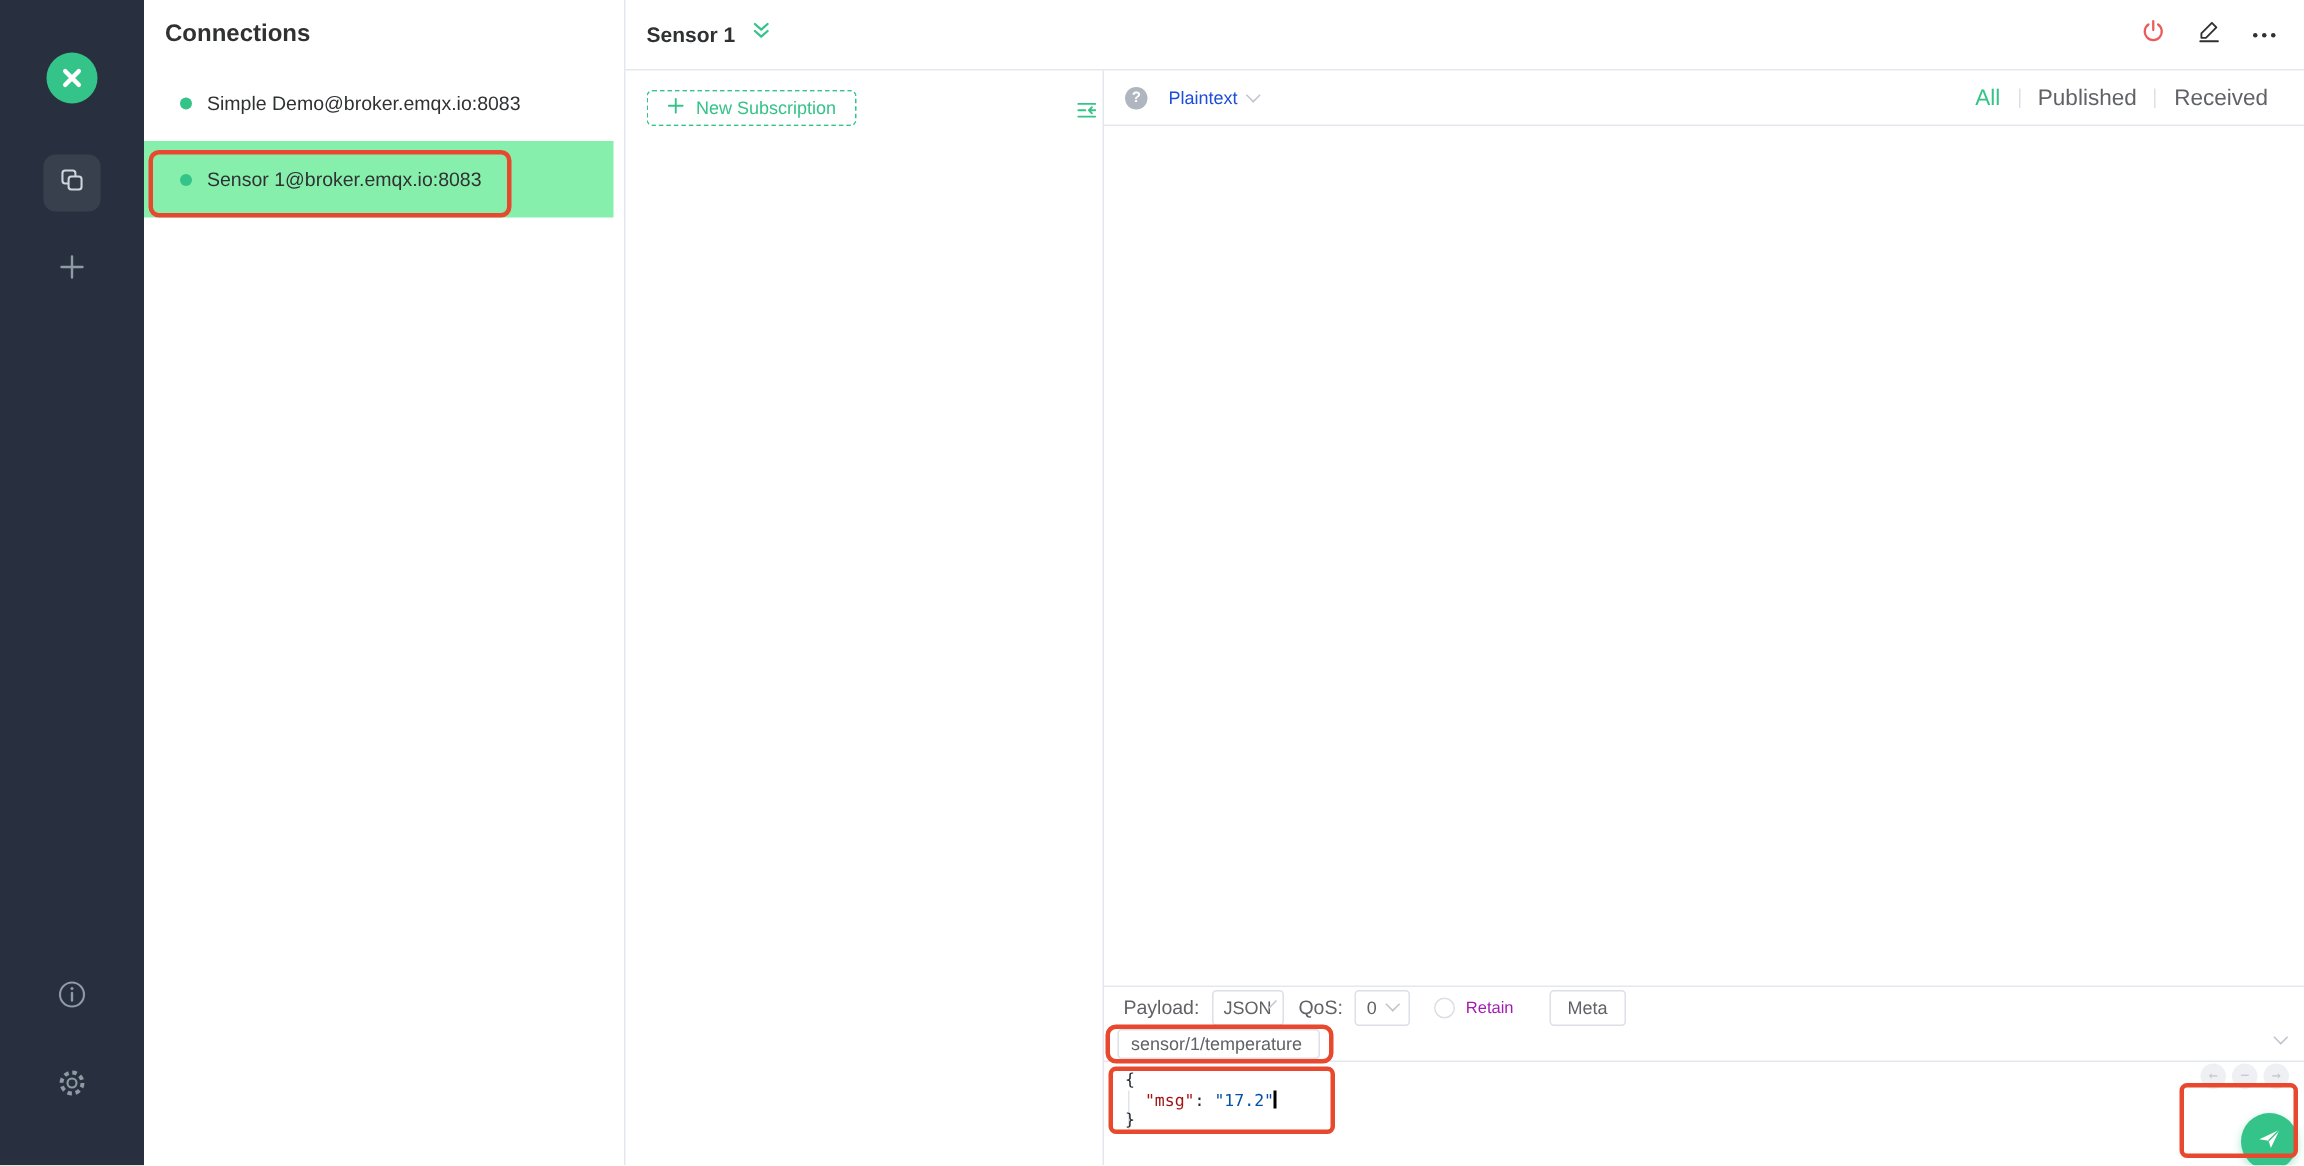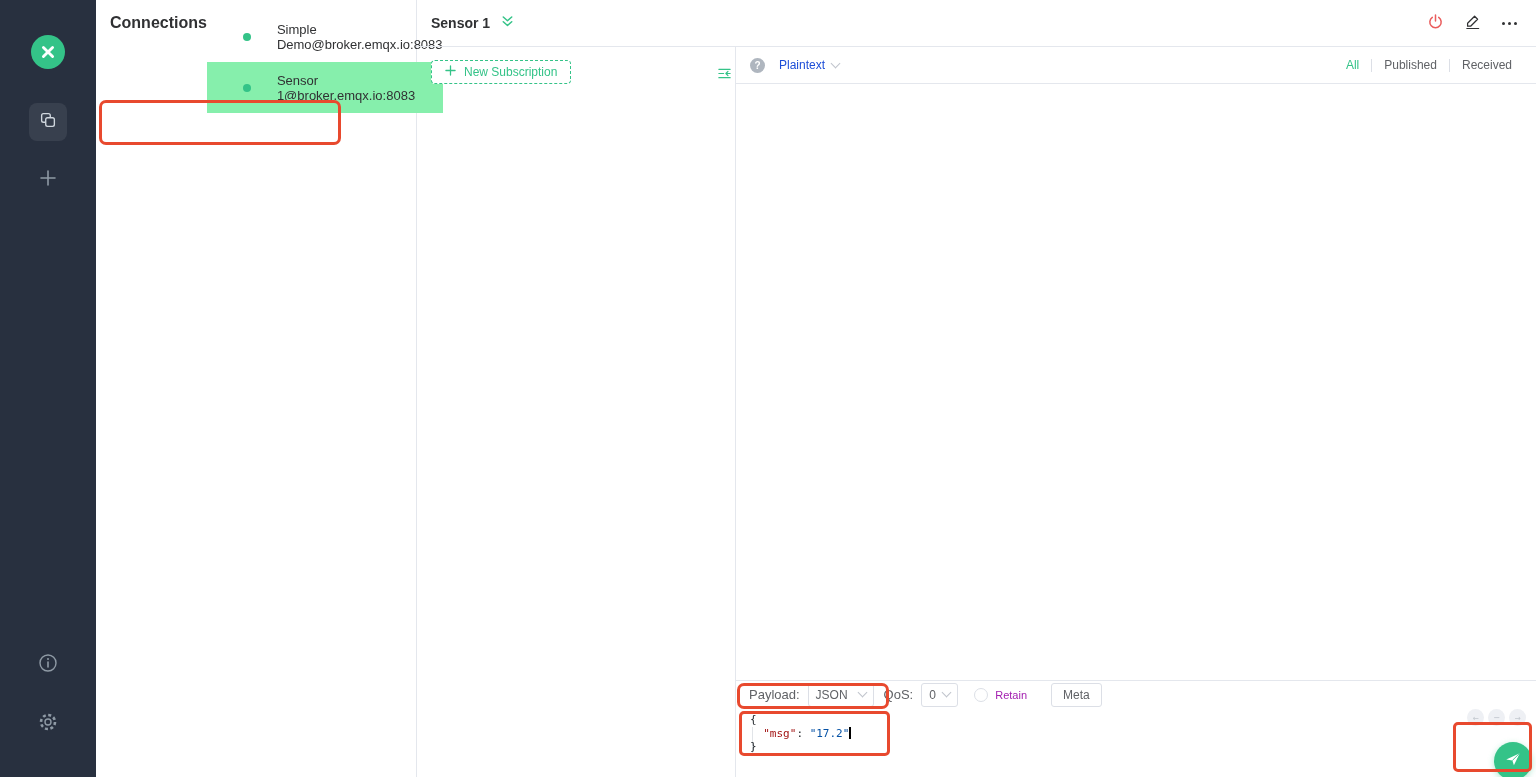--- a/index.html
+++ b/index.html
@@ -14,24 +14,24 @@
   .navbtn { width:38px; height:38px; border-radius:8px; display:flex; align-items:center; justify-content:center;
             margin-top:34px; cursor:pointer; }
   .navbtn.active { background:rgba(255,255,255,0.08); }
   .plusbtn { margin-top:20px; width:38px; height:38px; display:flex; align-items:center; justify-content:center; cursor:pointer; }
   .side-spacer { flex:1; }
   .sidebtn { width:38px; height:24px; display:flex; align-items:center; justify-content:center; cursor:pointer; }
   .sidebtn.info { margin-bottom:35px; }
   .sidebtn.gear { margin-bottom:41px; }
 
   
-  .conn-panel { width:321px; flex-shrink:0; background:#fff; border-right:1px solid #e4e7ed; display:flex; flex-direction:row; }
+  .conn-panel { width:321px; flex-shrink:0; background:#fff; border-right:1px solid #e4e7ed; display:flex; flex-direction:column; }
   .conn-title { font-size:16px; font-weight:bold; color:#303133; padding:14px 0 0 14px; }
   .conn-list { margin-top:11px; }
-  .conn-item { height:51px; display:flex; align-items:center; padding-left:36px; gap:26px;
+  .conn-item { height:51px; display:flex; align-items:center; padding-left:24px; gap:10px;
                font-size:13px; color:#303133; cursor:pointer; margin-right:7px; }
   .conn-item.active { background:#86efac; }
   .conn-dot { width:8px; height:8px; border-radius:50%; background:#34c388; flex-shrink:0; }
 
   
   .main { flex:1; min-width:0; display:flex; flex-direction:column; }
   .main-header { height:47px; flex-shrink:0; border-bottom:1px solid #e4e7ed; display:flex; align-items:center;
                  justify-content:space-between; padding:0 14px; }
   .mh-left { display:flex; align-items:center; gap:10px; }
   .mh-title { font-size:14px; font-weight:bold; color:#303133; }
@@ -51,33 +51,33 @@
   
   .msg-panel { flex:1; min-width:0; display:flex; flex-direction:column; }
   .msg-toolbar { height:37px; flex-shrink:0; border-bottom:1px solid #e4e7ed; display:flex; align-items:center; padding:0 12px 0 14px; }
   .qmark { width:15px; height:15px; border-radius:50%; background:#afb6bf; color:#fff; font-size:10px; font-weight:bold;
            display:flex; align-items:center; justify-content:center; cursor:pointer; }
   .fmt { display:flex; align-items:center; gap:7px; margin-left:14px; cursor:pointer; }
   .fmt-label { color:#1d4ed8; font-size:12px; }
   .caret { width:7px; height:7px; border-right:1.3px solid #c0c4cc; border-bottom:1.3px solid #c0c4cc;
            transform:rotate(45deg); margin-top:-4px; }
   .filters { margin-left:auto; display:flex; align-items:center; }
-  .filter { font-size:12px; color:#606266; cursor:pointer; padding:0 12px; }
+  .filter { font-size:15px; color:#606266; cursor:pointer; padding:0 12px; }
   .filter.active { color:#34c388; }
   .fdiv { width:1px; height:13px; background:#dcdfe6; }
 
   .msg-area { flex:1; background:#fff; }
 
   
   .publish { flex-shrink:0; border-top:1px solid #e4e7ed; }
   .payload-row { height:27px; display:flex; align-items:center; padding-left:13px; }
   .p-label { font-size:13px; color:#606266; }
   .sel { height:24px; border:1px solid #dcdfe6; border-radius:3px; display:flex; align-items:center;
          justify-content:space-between; padding:0 7px; font-size:12px; color:#606266; margin-left:8px; cursor:pointer; background:#fff; }
-  .sel.w-json { width:66px; }
+  .sel.w-json { width:48px; }
   .sel.w-qos { width:37px; }
   .qos-label { margin-left:10px; }
   .retain { display:flex; align-items:center; gap:7px; margin-left:16px; cursor:pointer; }
   .radio { width:14px; height:14px; border-radius:50%; border:1px solid #dcdfe6; background:#fff; }
   .retain span { font-size:11px; color:#a21caf; }
   .meta-btn { margin-left:24px; height:24px; padding:0 11px; border:1px solid #dcdfe6; border-radius:3px;
               background:#fff; font-size:12px; color:#606266; cursor:pointer; }
 
   .topic-row { height:23px; border-bottom:1px solid #e4e7ed; display:flex; align-items:center; position:relative; padding-left:9px; }
   .topic-input { width:135px; height:20px; border:1px solid #dcdfe6; border-radius:3px; padding:0 8px;
@@ -256,20 +256,24 @@
               <span>0</span>
               <span class="caret"></span>
             </span>
             <span class="retain">
               <span class="radio"></span>
               <span>Retain</span>
             </span>
             <button class="meta-btn">Meta</button>
           </div>
 
+          <div class="topic-row">
+            <input class="topic-input" value="sensor/1/temperature" style="">
+            <span class="topic-caret caret"></span>
+          </div>
 
           <div class="editor">
             <div class="indent-guide"></div>
             <div class="ed-line"><span>{</span></div>
             <div class="ed-line">  <span class="ed-key">"msg"</span><span>: </span><span class="ed-val">"17.2"</span><span class="cursor"></span></div>
             <div class="ed-line"><span>}</span></div>
 
             <div class="hist-btns">
               <span class="hist">←</span>
               <span class="hist">−</span>

